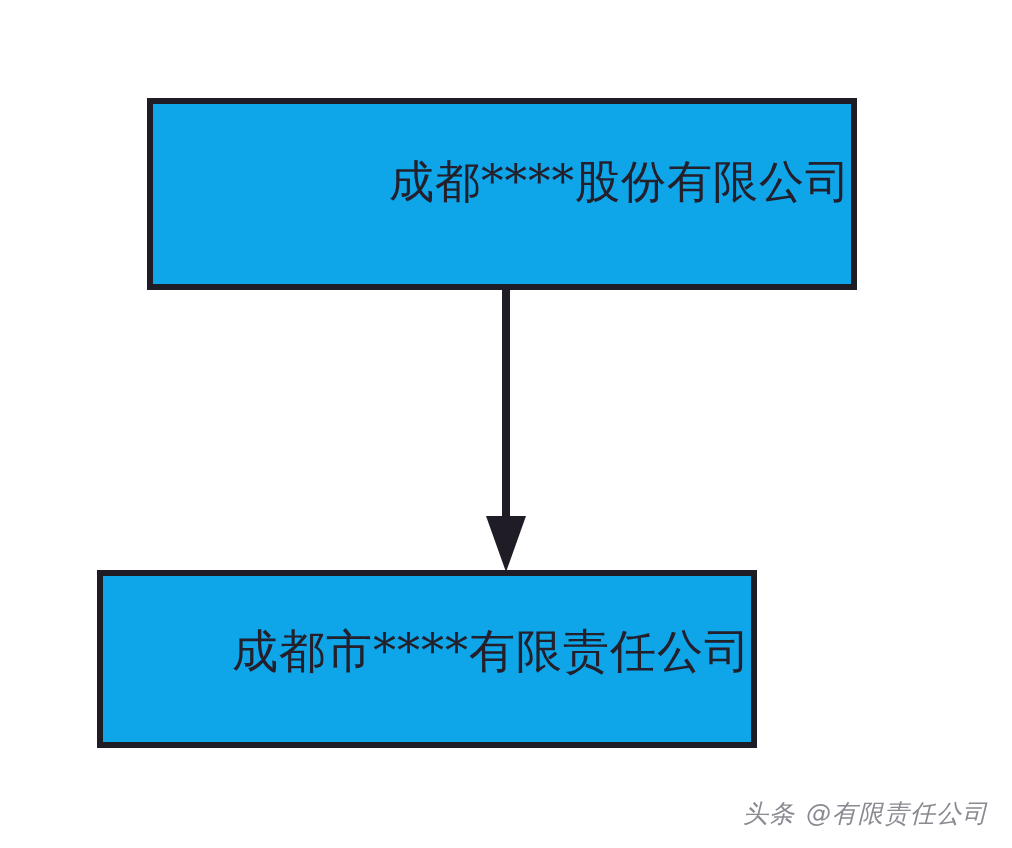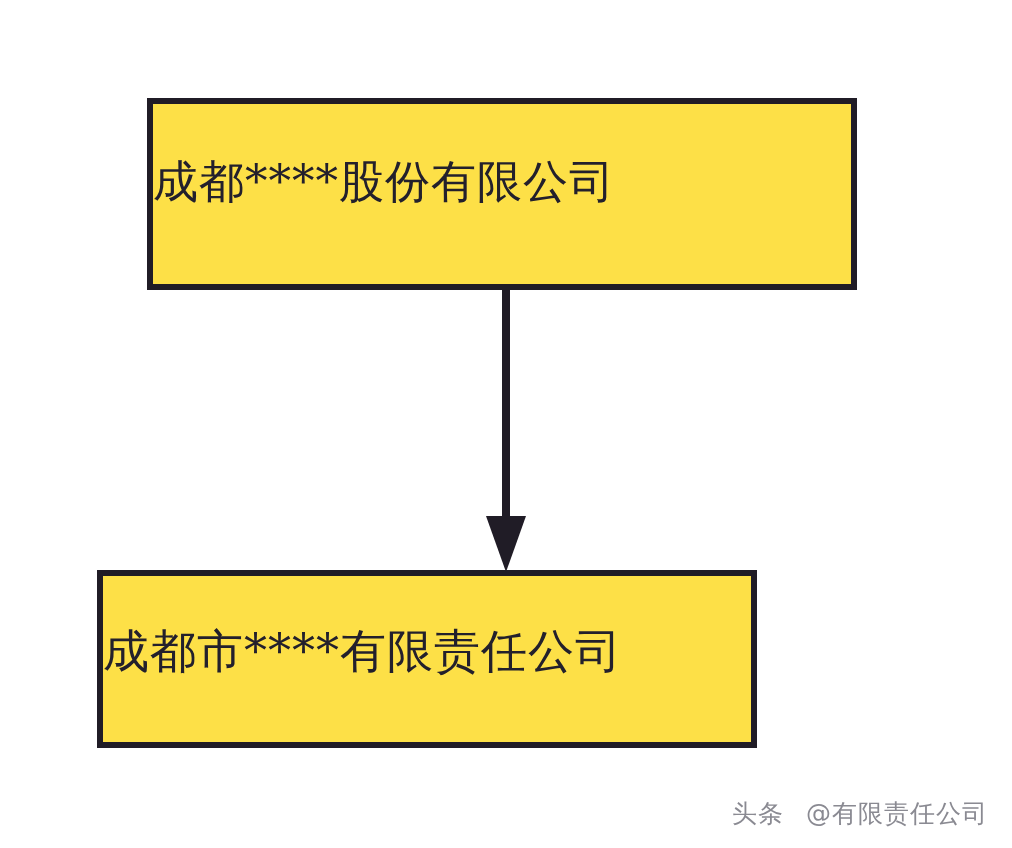--- a/index.html
+++ b/index.html
@@ -18,25 +18,25 @@
     position: relative;
     width: 1012px;
     height: 848px;
     background: #ffffff;
   }
 
   
   .node {
     position: absolute;
     box-sizing: border-box;
-    background: #fde047;
+    background: #0ea5e9;
     border: 6px solid #201c26;
     display: flex;
     align-items: center;
-    justify-content: flex-start;
+    justify-content: flex-end;
   }
 
   #node-parent {
     left: 147px;
     top: 98px;
     width: 710px;
     height: 192px;
     padding-bottom: 24px;
   }
 
@@ -73,26 +73,27 @@
     pointer-events: none;
   }
 
   
   #watermark {
     position: absolute;
     right: 24px;
     bottom: 18px;
     display: flex;
     align-items: baseline;
-    gap: 22px;
+    gap: 11px;
     font-family: "DejaVu Sans", "Liberation Sans", sans-serif;
     font-size: 25px;
     color: #8f8f96;
     letter-spacing: 1px;
     white-space: nowrap;
+    font-style: italic;
   }
   #watermark .wm-brand { color: #8a8a92; }
   #watermark .wm-handle { color: #8a8a92; }
 </style>
 </head>
 <body>
 
 <div id="canvas">
 
   <div class="node" id="node-parent">

